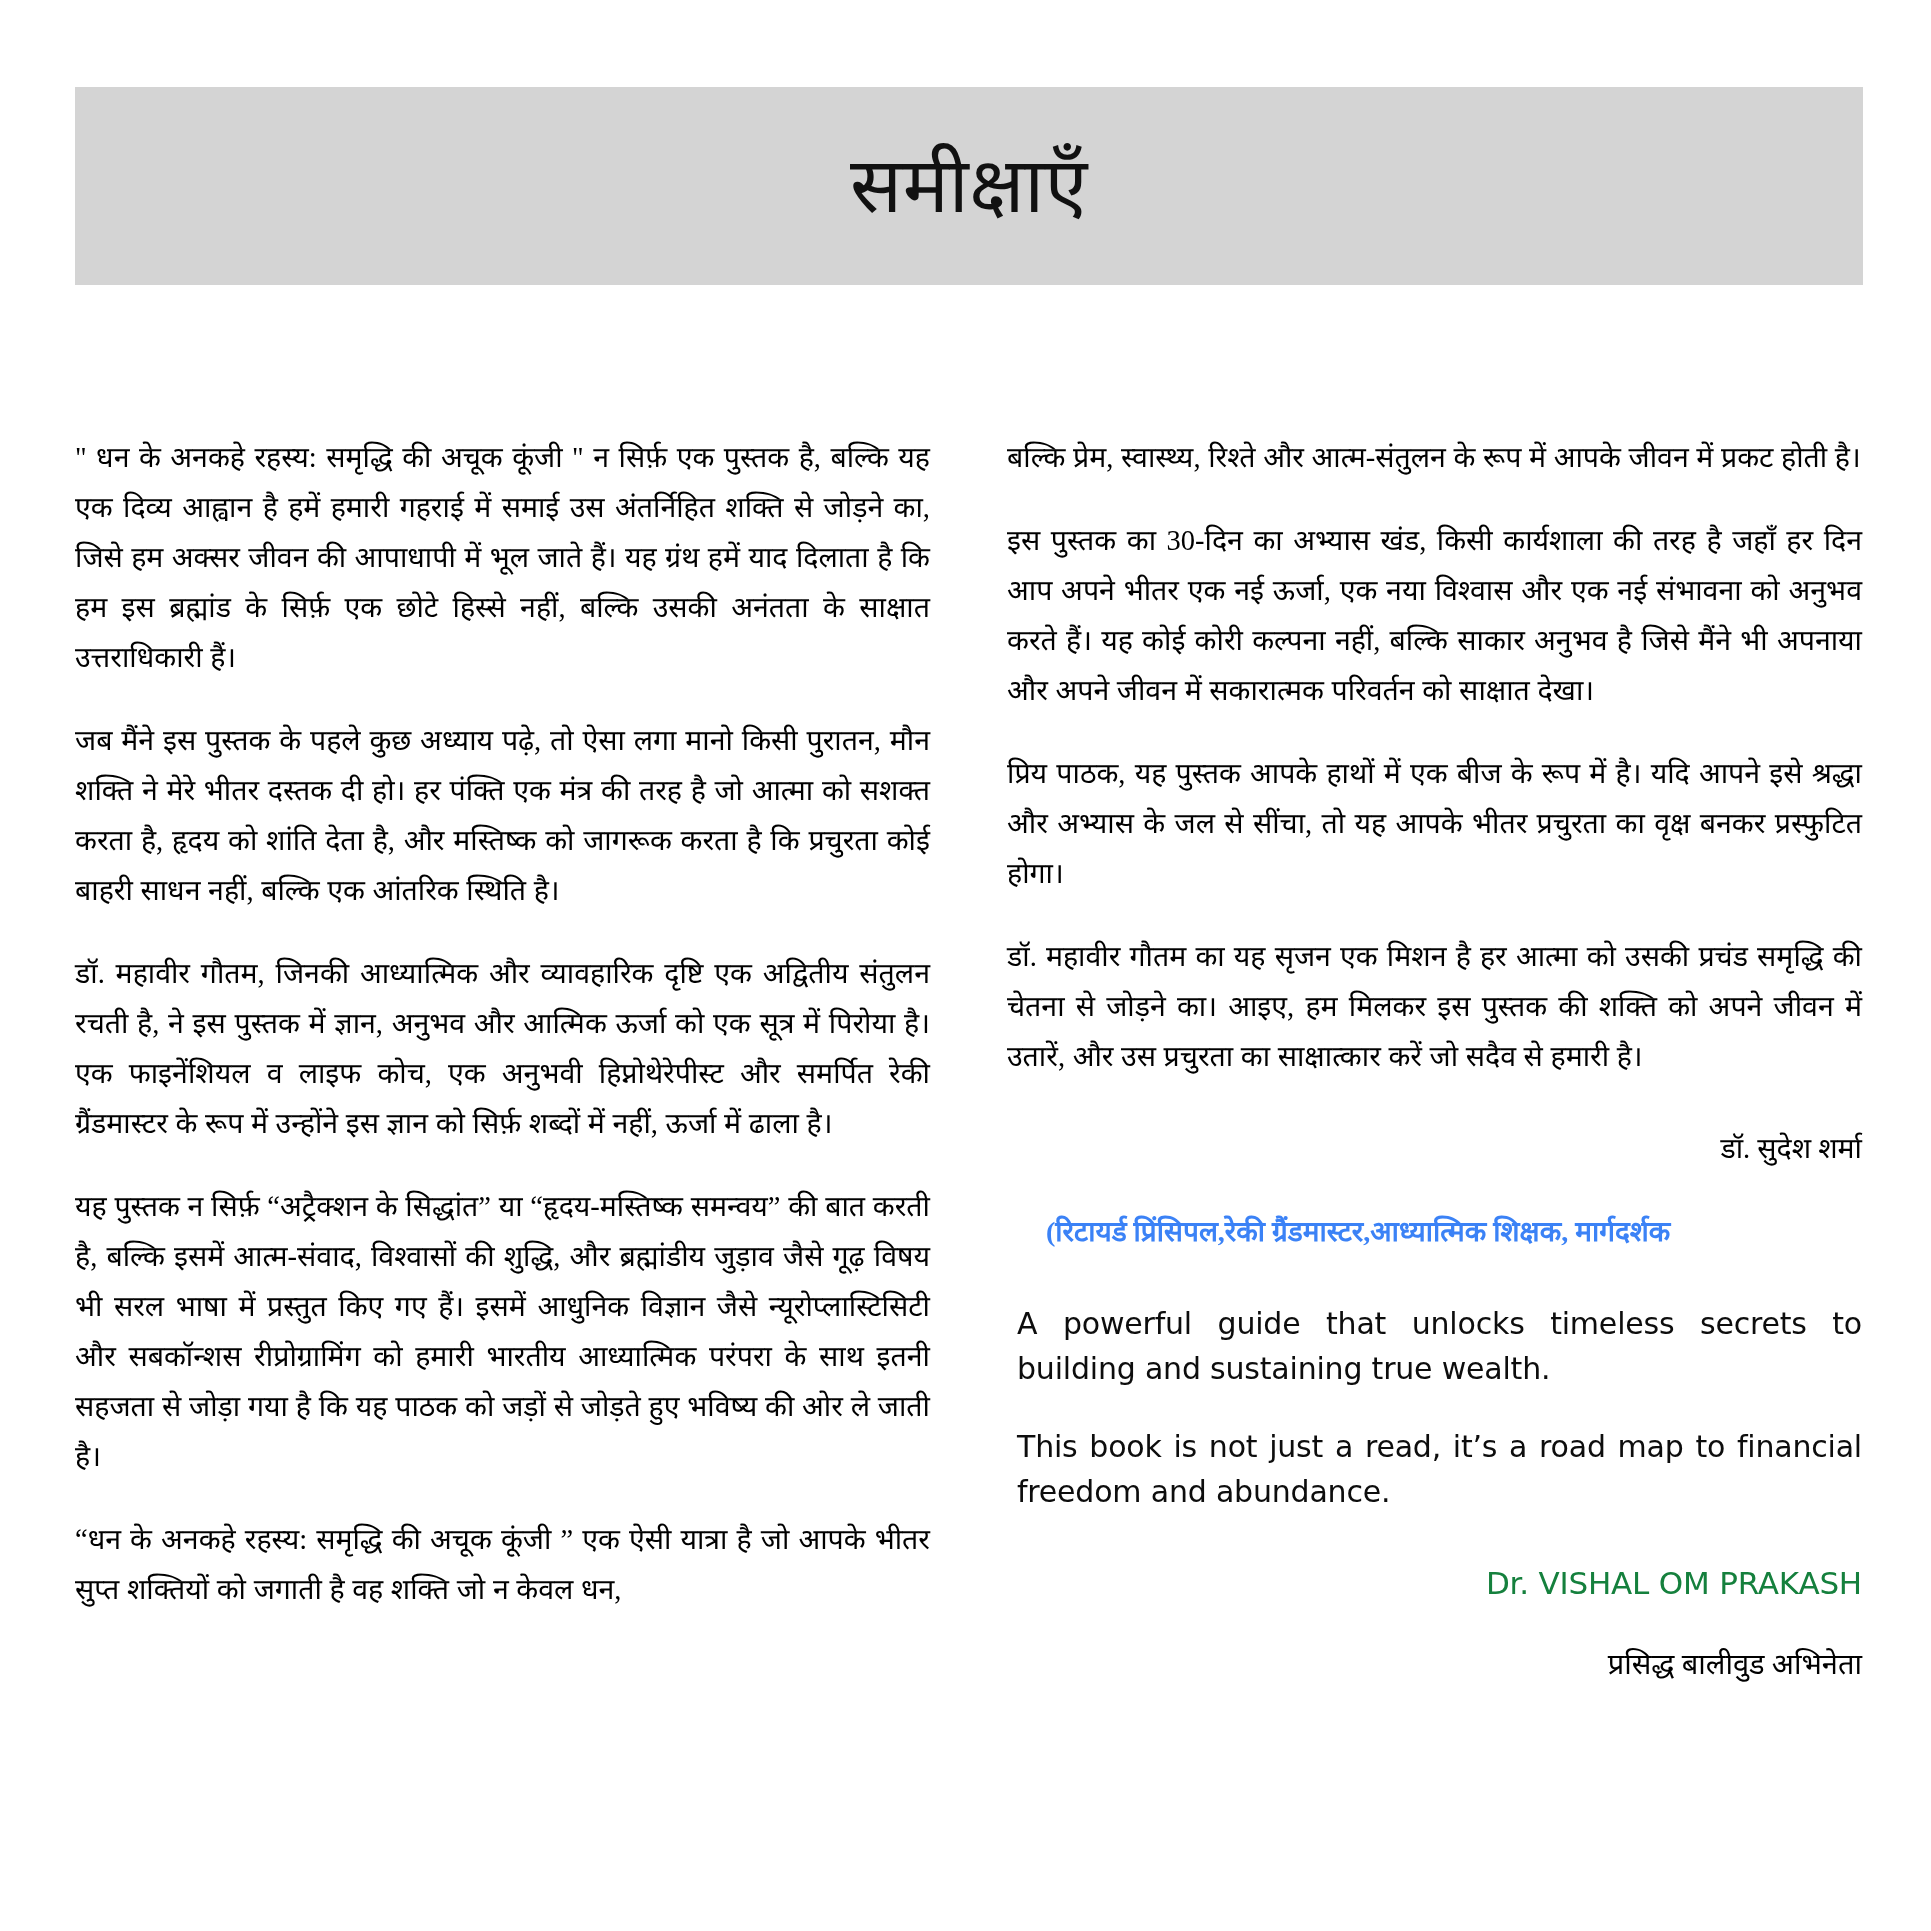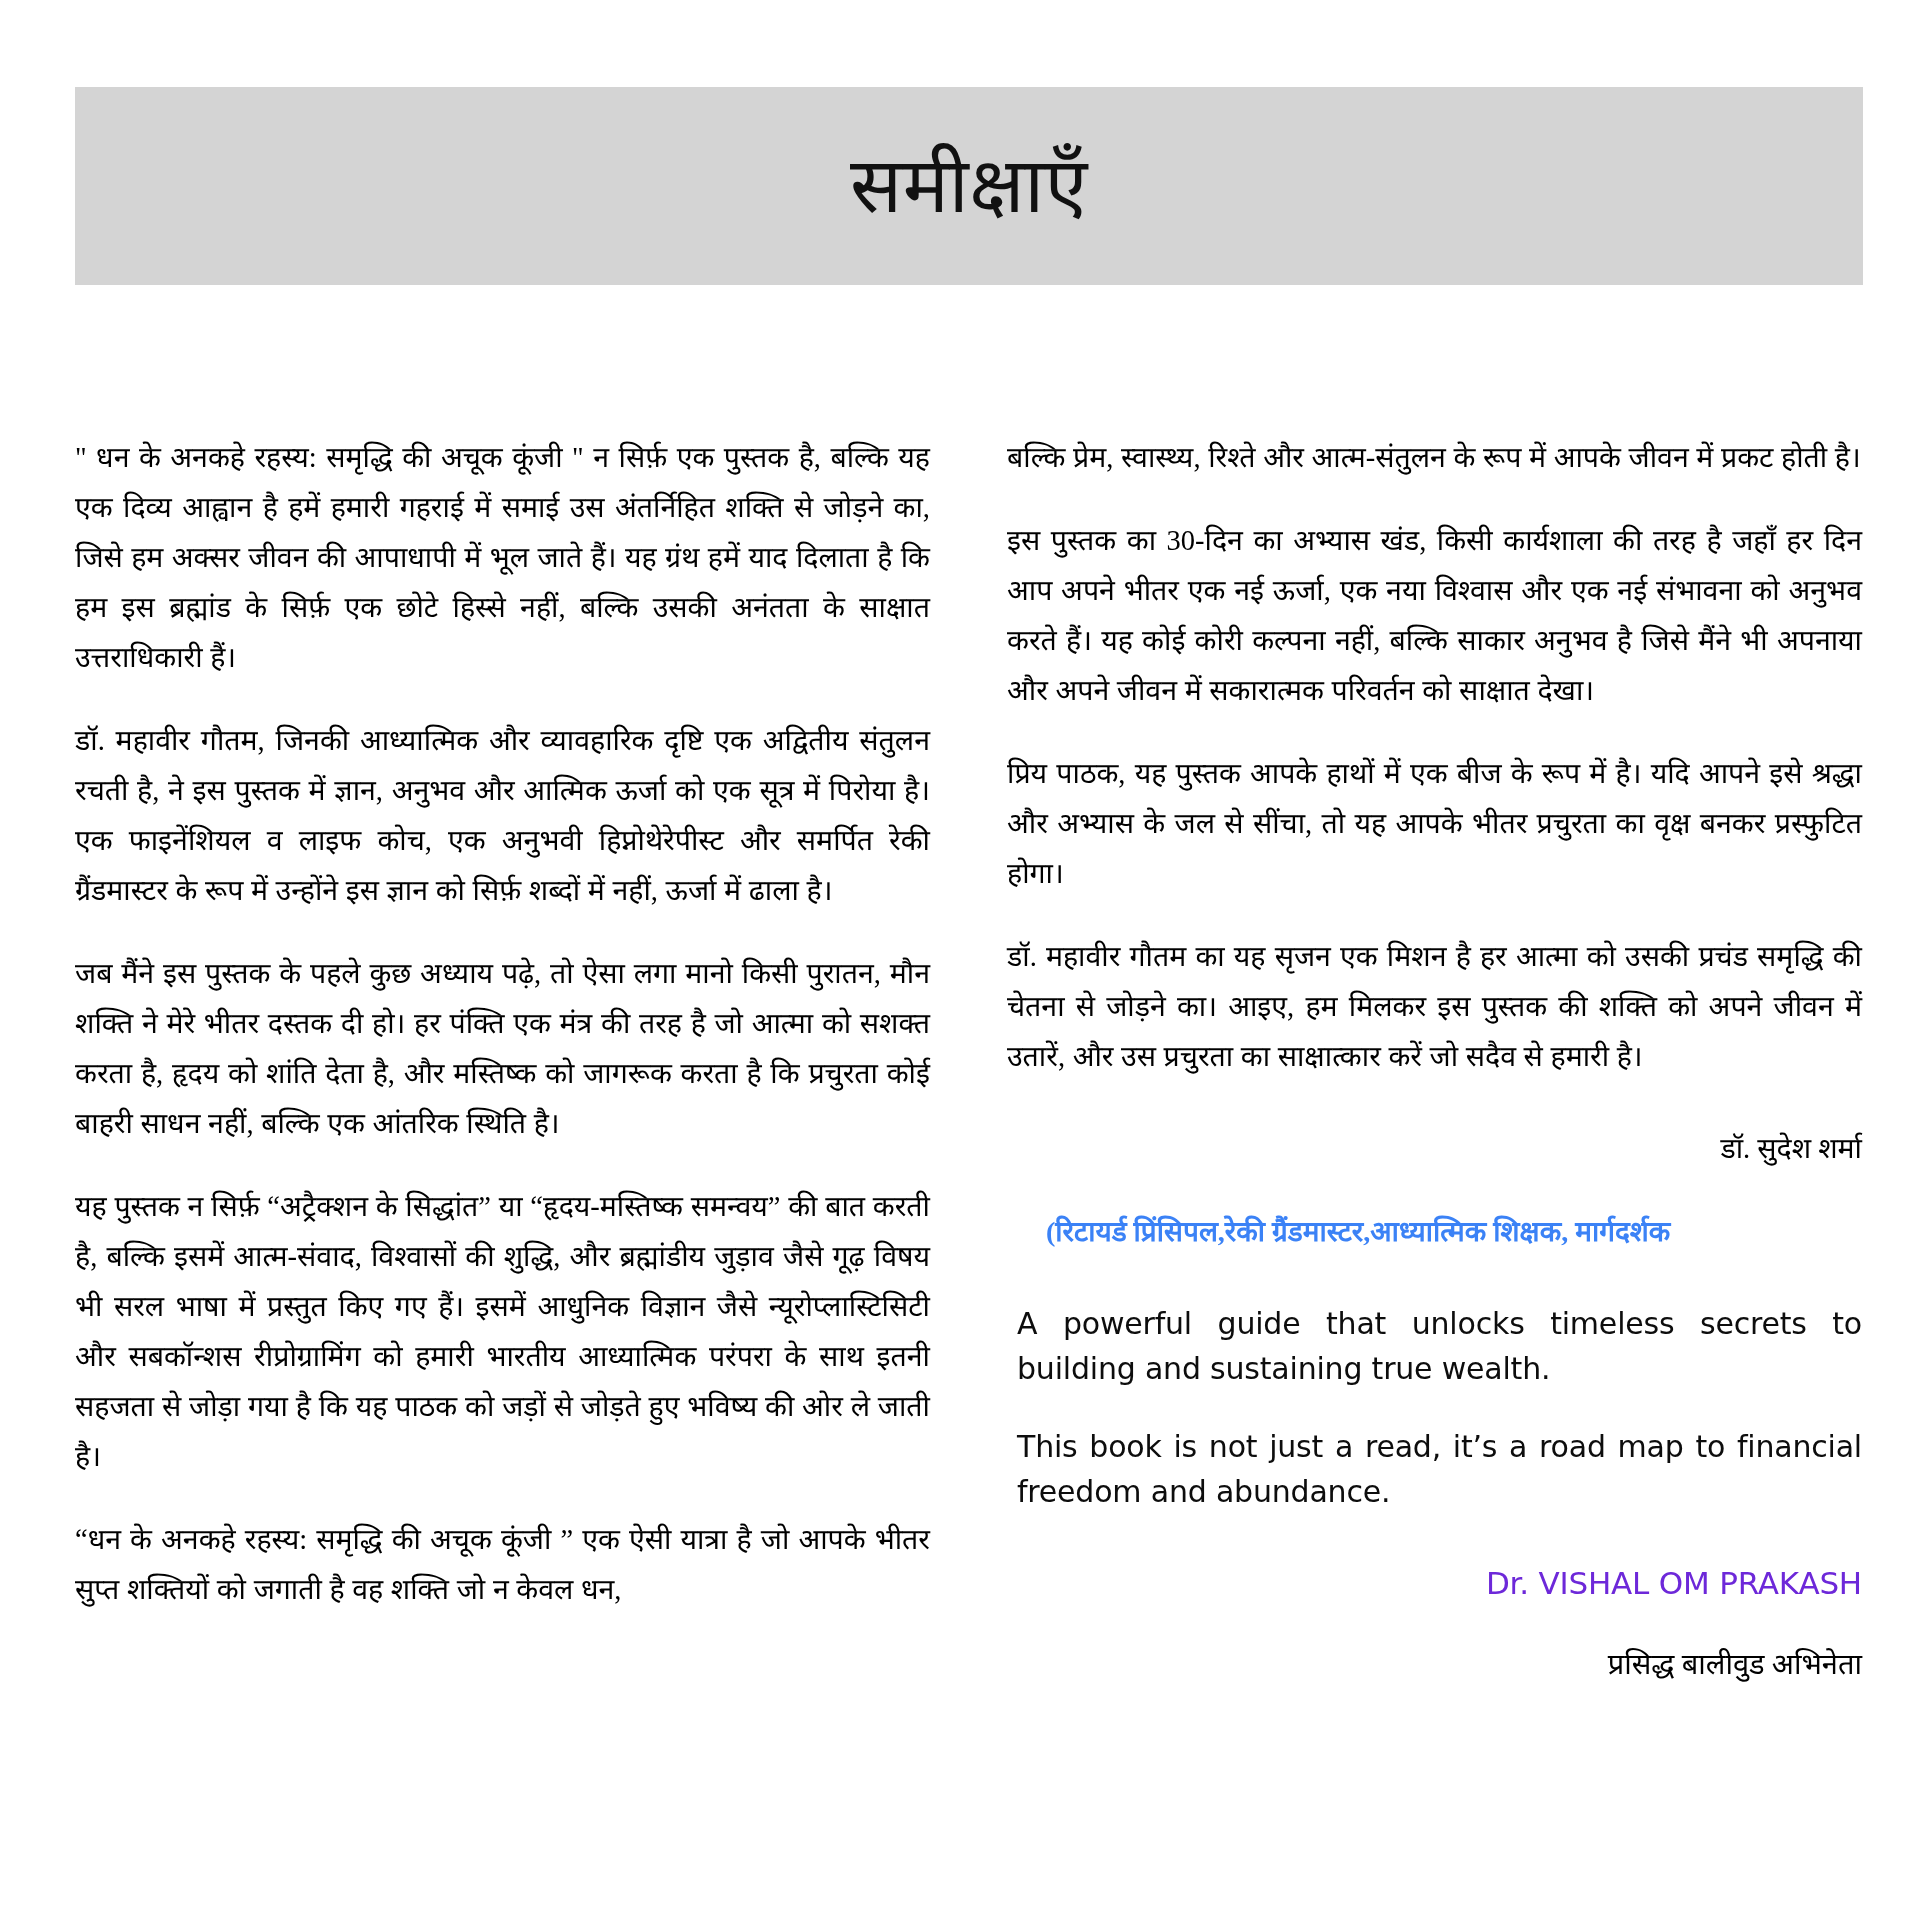--- a/index.html
+++ b/index.html
@@ -104,21 +104,21 @@
     letter-spacing: -0.2px;
   }
   p.en.first { margin-top: 44px; }
 
   .sig-en {
     font-family: "DejaVu Sans", "Liberation Sans", sans-serif;
     font-size: 31px;
     line-height: 46px;
     text-align: right;
     margin: 46px 0 0 0;
-    color: #6d28d9;
+    color: #15803d;
     letter-spacing: -0.2px;
   }
   .sig-en-sub {
     font-family: "Liberation Serif", "DejaVu Serif", serif;
     font-size: 29px;
     line-height: 46px;
     text-align: right;
     margin: 35px 0 11px 0;
     color: #000000;
   }
@@ -129,22 +129,22 @@
 <div class="page">
 
   <div class="header-band">
     <div class="header-title">समीक्षाएँ</div>
   </div>
 
   <div class="columns">
 
     <div class="col">
       <p class="hi">" धन के अनकहे रहस्य: समृद्धि की अचूक कूंजी " न सिर्फ़ एक पुस्तक है, बल्कि यह एक दिव्य आह्वान है हमें हमारी गहराई में समाई उस अंतर्निहित शक्ति से जोड़ने का, जिसे हम अक्सर जीवन की आपाधापी में भूल जाते हैं। यह ग्रंथ हमें याद दिलाता है कि हम इस ब्रह्मांड के सिर्फ़ एक छोटे हिस्से नहीं, बल्कि उसकी अनंतता के साक्षात उत्तराधिकारी हैं।</p>
+      <p class="hi">जब मैंने इस पुस्तक के पहले कुछ अध्याय पढ़े, तो ऐसा लगा मानो किसी पुरातन, मौन शक्ति ने मेरे भीतर दस्तक दी हो। हर पंक्ति एक मंत्र की तरह है जो आत्मा को सशक्त करता है, हृदय को शांति देता है, और मस्तिष्क को जागरूक करता है कि प्रचुरता कोई बाहरी साधन नहीं, बल्कि एक आंतरिक स्थिति है।</p>
       <p class="hi">डॉ. महावीर गौतम, जिनकी आध्यात्मिक और व्यावहारिक दृष्टि एक अद्वितीय संतुलन रचती है, ने इस पुस्तक में ज्ञान, अनुभव और आत्मिक ऊर्जा को एक सूत्र में पिरोया है। एक फाइनेंशियल व लाइफ कोच, एक अनुभवी हिप्नोथेरेपीस्ट और समर्पित रेकी ग्रैंडमास्टर के रूप में उन्होंने इस ज्ञान को सिर्फ़ शब्दों में नहीं, ऊर्जा में ढाला है।</p>
-      <p class="hi">जब मैंने इस पुस्तक के पहले कुछ अध्याय पढ़े, तो ऐसा लगा मानो किसी पुरातन, मौन शक्ति ने मेरे भीतर दस्तक दी हो। हर पंक्ति एक मंत्र की तरह है जो आत्मा को सशक्त करता है, हृदय को शांति देता है, और मस्तिष्क को जागरूक करता है कि प्रचुरता कोई बाहरी साधन नहीं, बल्कि एक आंतरिक स्थिति है।</p>
       <p class="hi">यह पुस्तक न सिर्फ़ “अट्रैक्शन के सिद्धांत” या “हृदय-मस्तिष्क समन्वय” की बात करती है, बल्कि इसमें आत्म-संवाद, विश्वासों की शुद्धि, और ब्रह्मांडीय जुड़ाव जैसे गूढ़ विषय भी सरल भाषा में प्रस्तुत किए गए हैं। इसमें आधुनिक विज्ञान जैसे न्यूरोप्लास्टिसिटी और सबकॉन्शस रीप्रोग्रामिंग को हमारी भारतीय आध्यात्मिक परंपरा के साथ इतनी सहजता से जोड़ा गया है कि यह पाठक को जड़ों से जोड़ते हुए भविष्य की ओर ले जाती है।</p>
       <p class="hi">“धन के अनकहे रहस्य: समृद्धि की अचूक कूंजी ” एक ऐसी यात्रा है जो आपके भीतर सुप्त शक्तियों को जगाती है वह शक्ति जो न केवल धन,</p>
     </div>
 
     <div class="col">
       <p class="hi">बल्कि प्रेम, स्वास्थ्य, रिश्ते और आत्म-संतुलन के रूप में आपके जीवन में प्रकट होती है।</p>
       <p class="hi">इस पुस्तक का 30-दिन का अभ्यास खंड, किसी कार्यशाला की तरह है जहाँ हर दिन आप अपने भीतर एक नई ऊर्जा, एक नया विश्वास और एक नई संभावना को अनुभव करते हैं। यह कोई कोरी कल्पना नहीं, बल्कि साकार अनुभव है जिसे मैंने भी अपनाया और अपने जीवन में सकारात्मक परिवर्तन को साक्षात देखा।</p>
       <p class="hi">प्रिय पाठक, यह पुस्तक आपके हाथों में एक बीज के रूप में है। यदि आपने इसे श्रद्धा और अभ्यास के जल से सींचा, तो यह आपके भीतर प्रचुरता का वृक्ष बनकर प्रस्फुटित होगा।</p>
       <p class="hi">डॉ. महावीर गौतम का यह सृजन एक मिशन है हर आत्मा को उसकी प्रचंड समृद्धि की चेतना से जोड़ने का। आइए, हम मिलकर इस पुस्तक की शक्ति को अपने जीवन में उतारें, और उस प्रचुरता का साक्षात्कार करें जो सदैव से हमारी है।</p>
 

